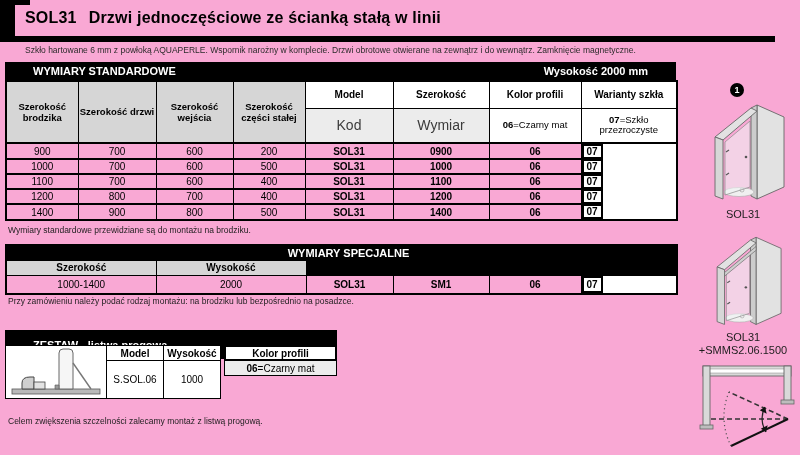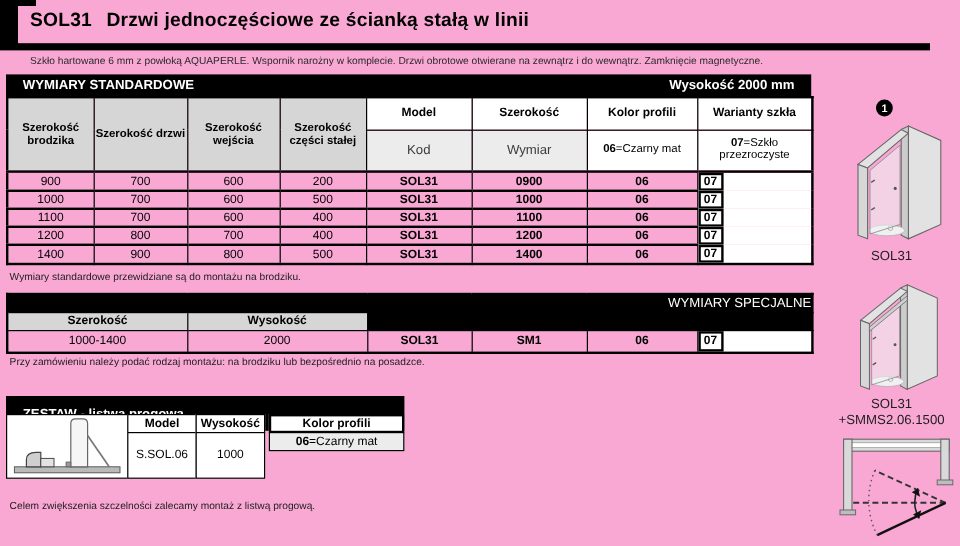--- a/index.html
+++ b/index.html
@@ -11,44 +11,44 @@
   
   .title-vbar { position:absolute; left:0; top:0; width:15px; height:38px; background:#000; }
   .title-notch { position:absolute; left:0; top:0; width:30px; height:5px; background:#000; }
   .title-row { position:absolute; left:25px; top:9px; font-size:16px; font-weight:bold; letter-spacing:.2px; white-space:nowrap; }
   .title-row .code { margin-right:12px; }
   .title-rule { position:absolute; left:0; top:36px; width:775px; height:6px; background:#000; }
   .subtitle { position:absolute; left:25px; top:45px; width:760px; font-size:8.5px; color:#2a2a2a; white-space:nowrap; }
 
   
   .blackbar { position:absolute; background:#000; color:#fff; font-weight:bold; font-size:11px;
-    display:flex; align-items:center; padding:0 14px; justify-content:space-between; }
+    display:flex; align-items:center; padding:0 28px; justify-content:space-between; }
 
   
   table { border-collapse:collapse; table-layout:fixed; }
   .t1 { position:absolute; left:5px; top:80px; width:671px; border:2px solid #000; }
   .t1 th, .t1 td { border:1px solid #000; text-align:center; vertical-align:middle; padding:0; overflow:hidden; }
   .t1 .ghead { background:#d6d6d6; font-weight:bold; font-size:9.5px; line-height:1.18; }
   .t1 .whead { background:#fff; font-weight:bold; font-size:10px; }
-  .t1 .sub  { background:#ececec; font-weight:normal; font-size:11px; color:#3c3c3c; }
+  .t1 .sub  { background:#ececec; font-weight:normal; font-size:14px; color:#3c3c3c; }
   .t1 .subw { background:#fff; font-weight:normal; font-size:9.5px; line-height:1.12; }
   .t1 .subw b { font-weight:bold; }
   .t1 thead tr.r1 th { height:27px; }
   .t1 thead tr.r2 th { height:35px; border-bottom:2px solid #000; }
   .t1 tbody td { height:15px; font-size:10px; border-top:2px solid #000; }
   .t1 tbody td.bold { font-weight:bold; }
   .szklo-cell { border:none !important; background:#fff; vertical-align:top; }
   .szklo-box { width:21px; height:15px; border:2px solid #000; font-weight:bold; font-size:10px;
     display:flex; align-items:center; justify-content:center; }
 
   .note { position:absolute; left:8px; font-size:8.5px; color:#1d1d1d; white-space:nowrap; }
 
   .t2 { position:absolute; left:5px; top:244px; width:671px; border:2px solid #000; }
   .t2 th, .t2 td { border:1px solid #000; text-align:center; vertical-align:middle; padding:0; }
-  .t2 .barcell { background:#000; color:#fff; text-align:right; font-size:11px; font-weight:normal; padding-left:14px; height:15px; }
+  .t2 .barcell { background:#000; color:#fff; text-align:center; font-size:11px; font-weight:bold; padding-left:14px; height:15px; }
   .t2 .blackfill { background:#000; border-color:#000; }
   .t2 .ghead { background:#d6d6d6; font-weight:bold; font-size:10px; height:15px; }
   .t2 td { height:17px; font-size:10px; }
   .t2 td.bold { font-weight:bold; }
 
   
   .zcell { position:absolute; border:1px solid #000; background:#fff; display:flex; align-items:center; justify-content:center; font-size:10px; }
   .zhead { font-weight:bold; font-size:10px; }
   .zgray { background:#ececec; }
   .zgray b { font-weight:bold; }

